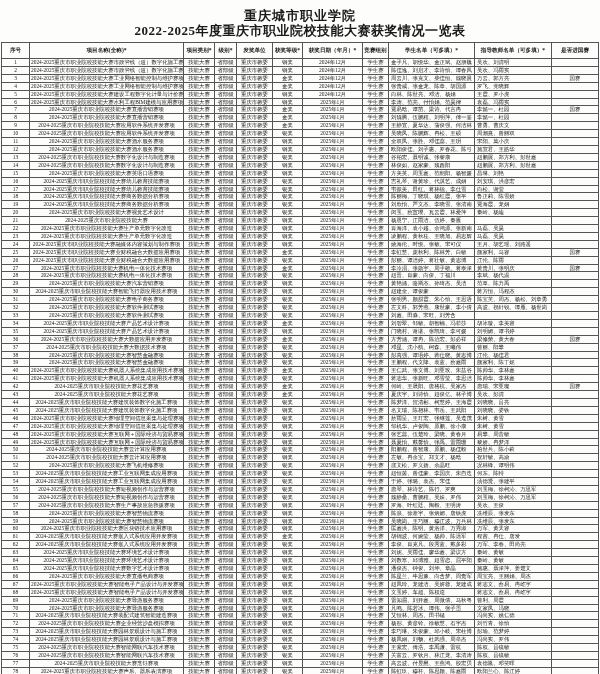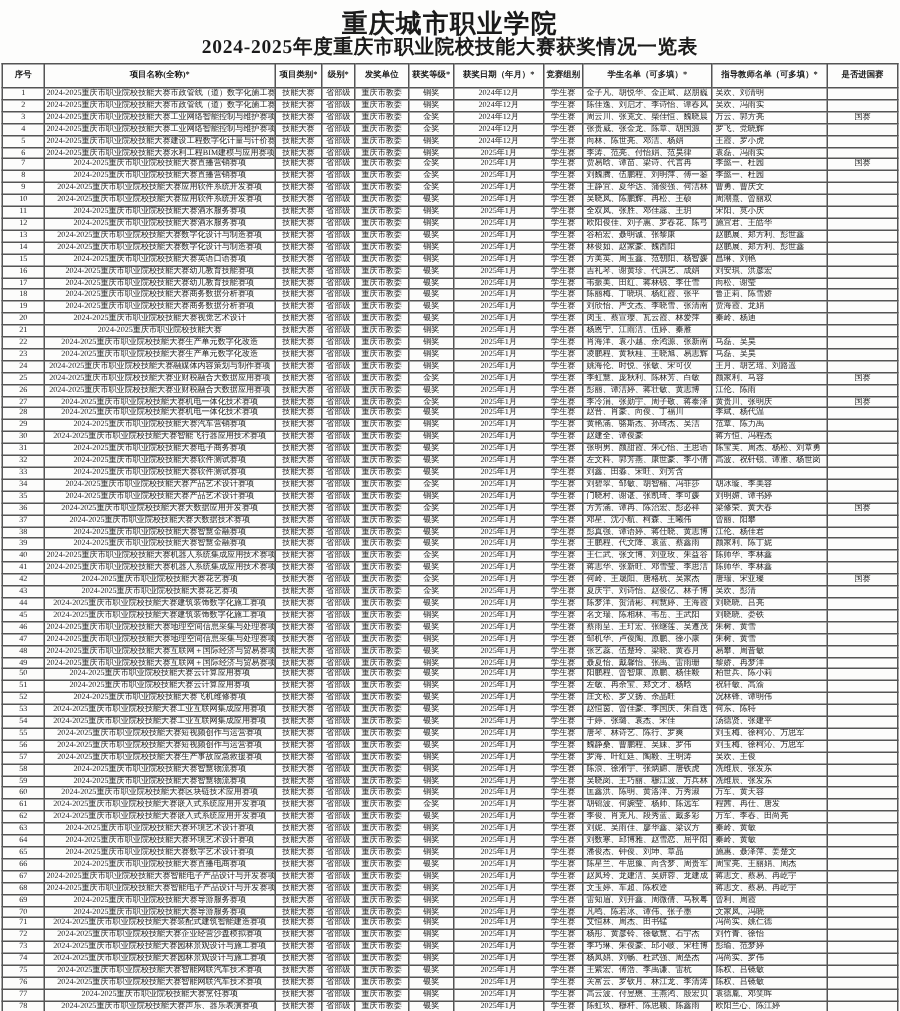--- a/index.html
+++ b/index.html
@@ -1,33 +1,33 @@
 <!DOCTYPE html>
 <html><head>
 <meta charset="utf-8">
 <style>
   html,body{margin:0;padding:0;background:#ffffff;}
   body{width:600px;height:674px;overflow:hidden;font-family:"Liberation Serif","DejaVu Serif",serif;color:#1a1a1a;}
   .page{width:600px;height:674px;background:#fdfdfc;box-sizing:border-box;padding-top:8px;}
-  .title{ text-align:center;font-weight:bold;font-size:17px;line-height:15px;letter-spacing:1px;}
+  .title{ text-align:center;font-weight:bold;font-size:13px;line-height:15px;letter-spacing:1px;}
   .subtitle{text-align:center;font-weight:bold;font-size:13px;line-height:16px;letter-spacing:0.5px;margin-bottom:3px;}
   table{border-collapse:collapse;table-layout:fixed;margin:0 auto;width:597px;}
   th,td{border:0.5px solid #555;padding:0 1px;overflow:hidden;white-space:nowrap;text-align:center;vertical-align:middle;}
   th{font-size:5.6px;font-weight:bold;line-height:6.5px;white-space:normal;height:15px;padding:0;}
   td{font-size:5.4px;height:6.9px;line-height:6.9px;}
   td.name{text-align:center;}
   td.students,td.teachers{text-align:left;padding-left:2px;}
   tr:nth-child(even) td{background:#fcfcfb;}
 </style>
 </head>
 <body>
 
 <div class="page">
   <div class="title">重庆城市职业学院</div>
-  <div class="subtitle">2024-2025年度重庆市职业院校技能大赛获奖情况一览表</div>
+  <div class="subtitle">2022-2025年度重庆市职业院校技能大赛获奖情况一览表</div>
 
   <table>
     <colgroup>
       <col style="width:28px">
         <col style="width:154px">
         <col style="width:31px">
         <col style="width:22px">
       <col style="width:36px">
         <col style="width:30px">
         <col style="width:60px">

